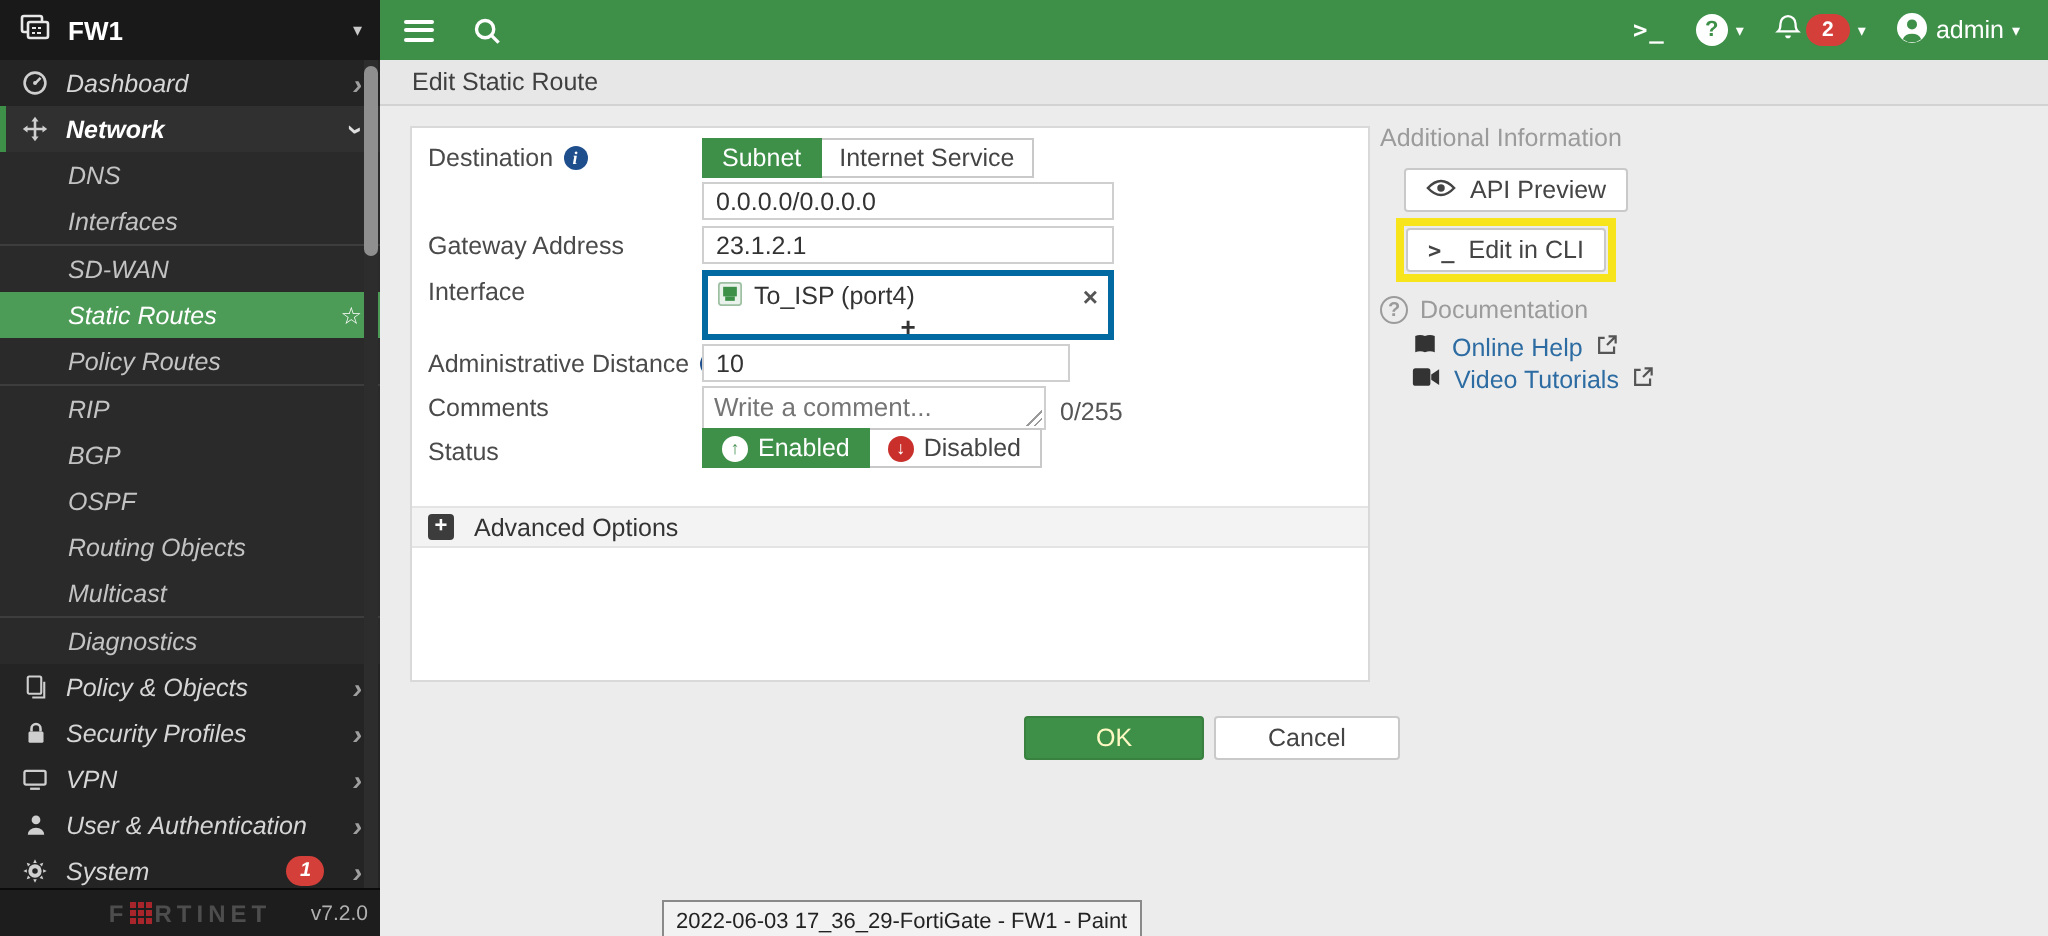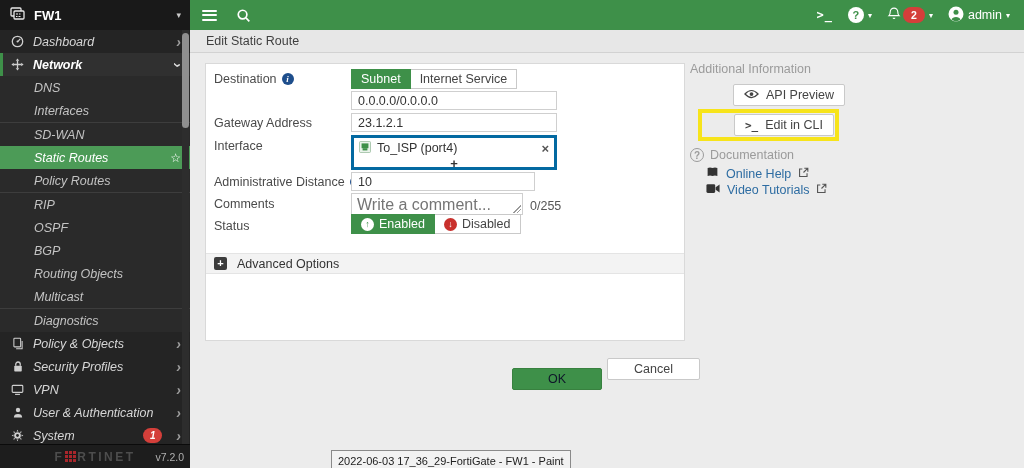--- a/index.html
+++ b/index.html
@@ -66,33 +66,33 @@
   .counter{position:absolute;left:324px;top:135px;color:#555;}
   .stat-dot{width:13px;height:13px;border-radius:50%;display:inline-flex;align-items:center;justify-content:center;
     font-size:9px;font-weight:bold;flex:none;}
   .stat-dot.en{background:#fff;color:#3e9049;}
   .stat-dot.dis{background:#c9302c;color:#fff;}
   .adv-band{position:absolute;left:0;top:189px;width:478px;height:21px;background:#f3f3f3;border-top:1px solid #e4e4e4;
     border-bottom:1px solid #e4e4e4;display:flex;align-items:center;gap:10px;padding-left:8px;box-sizing:border-box;}
   .adv-plus{width:13px;height:13px;background:#3c3c3c;color:#fff;border-radius:2px;font-size:11px;font-weight:bold;
     display:flex;align-items:center;justify-content:center;line-height:1;}
   .resize-wrap{position:absolute;left:145px;top:129px;width:172px;height:22px;}
-  .resize-wrap textarea{width:100%;height:100%;resize:none;border:1px solid #cfcfcf;font-family:inherit;font-size:16px;
+  .resize-wrap textarea{width:100%;height:100%;resize:none;border:1px solid #cfcfcf;font-family:inherit;font-size:13px;
     color:#333;padding:2px 5px;box-sizing:border-box;outline:none;}
   .resize-grip{position:absolute;right:2px;bottom:2px;width:8px;height:8px;pointer-events:none;
     background:linear-gradient(135deg,transparent 50%,#9a9a9a 50%,#9a9a9a 58%,transparent 58%,transparent 72%,#9a9a9a 72%,#9a9a9a 80%,transparent 80%);}
   
   .btn{position:absolute;height:22px;display:flex;align-items:center;justify-content:center;box-sizing:border-box;
     font-size:12.5px;border-radius:2px;}
-  .btn-ok{left:512px;top:368px;width:90px;background:#3e9049;color:#0f172a;border:1px solid #38813f;}
+  .btn-ok{left:512px;top:358px;width:90px;background:#3e9049;color:#fef9c3;border:1px solid #38813f;}
   .btn-cancel{left:607px;top:358px;width:93px;background:#fff;color:#444;border:1px solid #c9c9c9;}
   
   .rp-title{position:absolute;color:#9b9b9b;}
   .rp-btn{position:absolute;height:22px;background:#fff;border:1px solid #c9c9c9;border-radius:2px;display:flex;
-    align-items:center;gap:7px;padding:0 10px;color:#444;box-sizing:border-box;margin-left:31px;}
+    align-items:center;gap:7px;padding:0 10px;color:#444;box-sizing:border-box;}
   .cli-highlight{position:absolute;left:698px;top:109px;border:4px solid #f7e41b;padding:1px;}
   .cli-highlight .rp-btn{position:static;}
   .rp-cli-glyph{font-family:"DejaVu Sans Mono","Liberation Mono",monospace;font-weight:bold;font-size:11px;color:#444;}
   .q-circle{width:14px;height:14px;border-radius:50%;border:1.4px solid #9b9b9b;color:#9b9b9b;font-size:10px;font-weight:bold;
     display:inline-flex;align-items:center;justify-content:center;box-sizing:border-box;}
   .doc-row{position:absolute;left:706px;display:flex;align-items:center;gap:7px;}
   .doc-link{color:#2d6ca2;}
   
   .tooltip{position:absolute;left:331px;top:450px;height:20px;background:#f2f2f2;border:1px solid #8a8a8a;
     display:flex;align-items:center;padding:0 6px;font-size:11px;color:#222;white-space:nowrap;z-index:5;}
@@ -149,24 +149,24 @@
           <span class="star">☆</span>
         </div>
         <div class="nav-row level1">
           <span>Policy Routes</span>
         </div>
         <div class="nav-divider"></div>
         <div class="nav-row level1">
           <span>RIP</span>
         </div>
         <div class="nav-row level1">
+          <span>BGP</span>
+        </div>
+        <div class="nav-row level1">
           <span>OSPF</span>
-        </div>
-        <div class="nav-row level1">
-          <span>BGP</span>
         </div>
         <div class="nav-row level1">
           <span>Routing Objects</span>
         </div>
         <div class="nav-row level1">
           <span>Multicast</span>
         </div>
         <div class="nav-divider"></div>
         <div class="nav-row level1">
           <span>Diagnostics</span>

